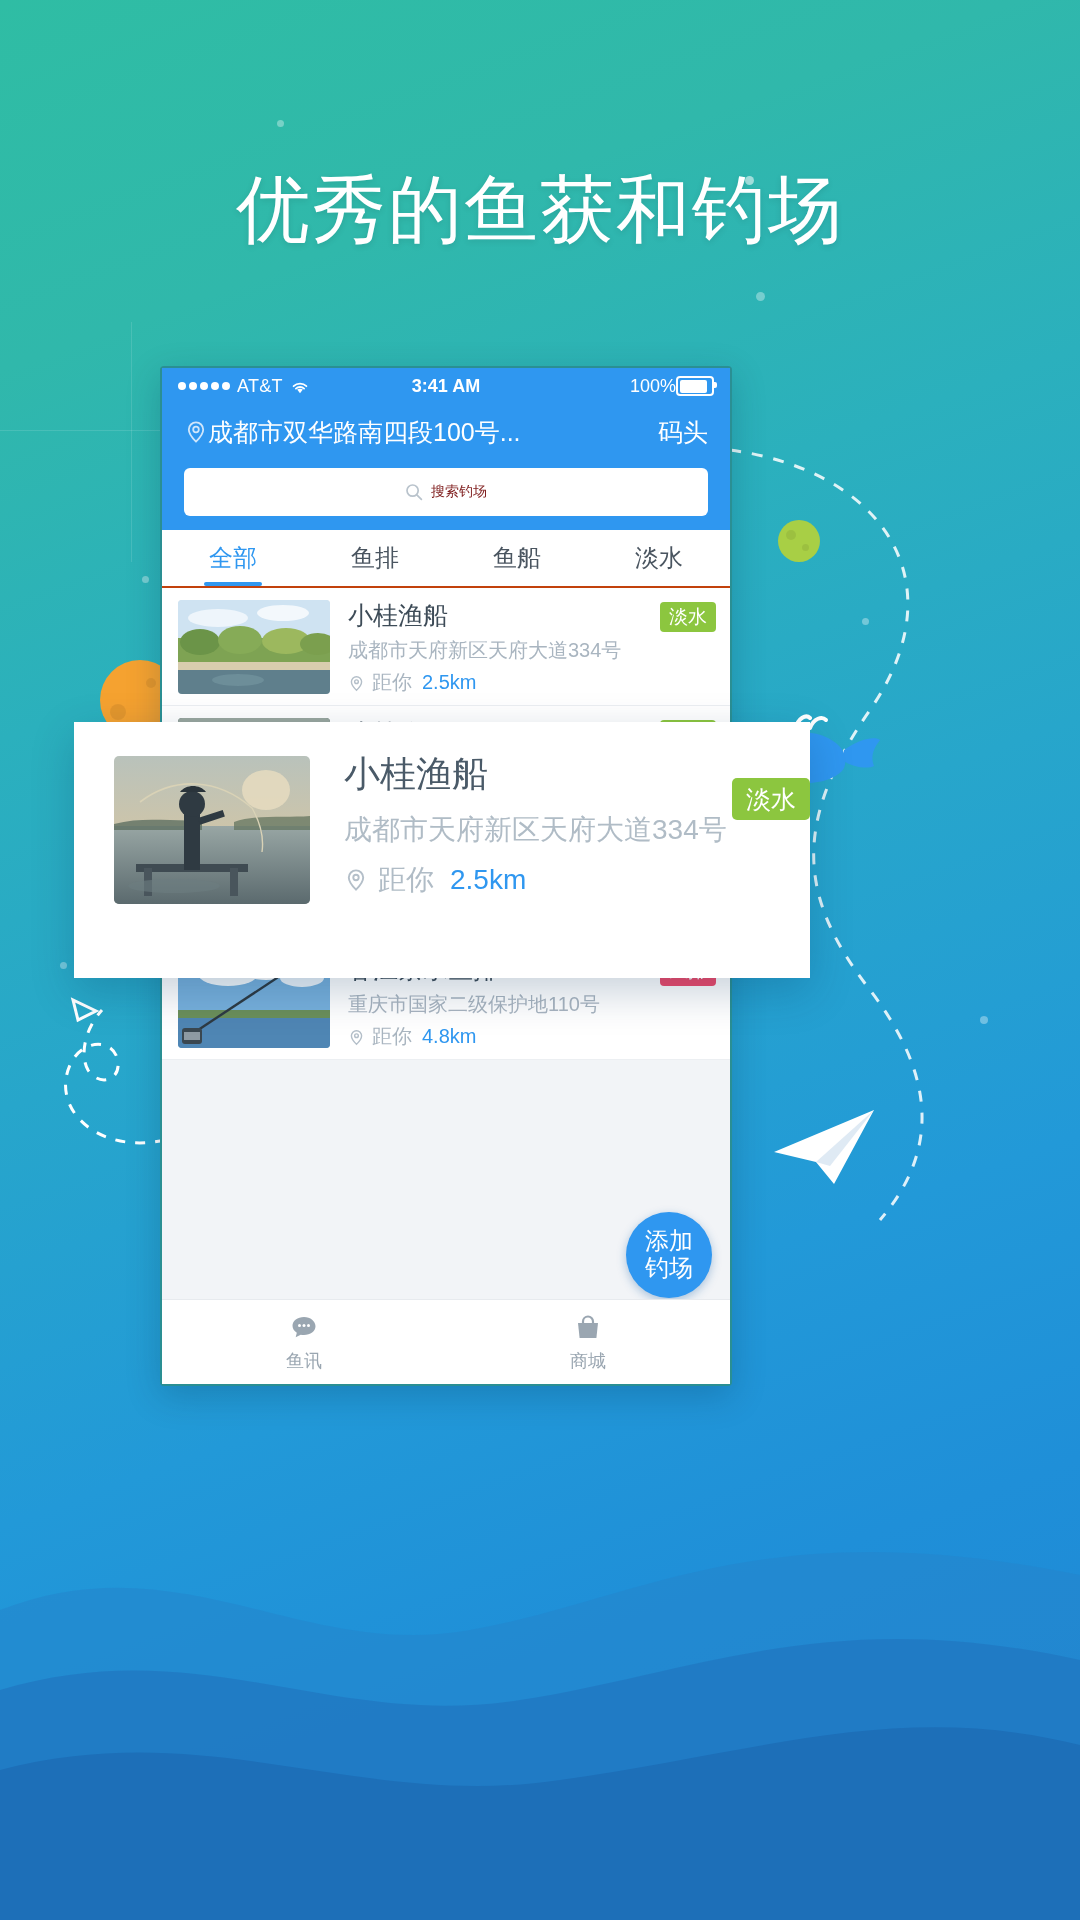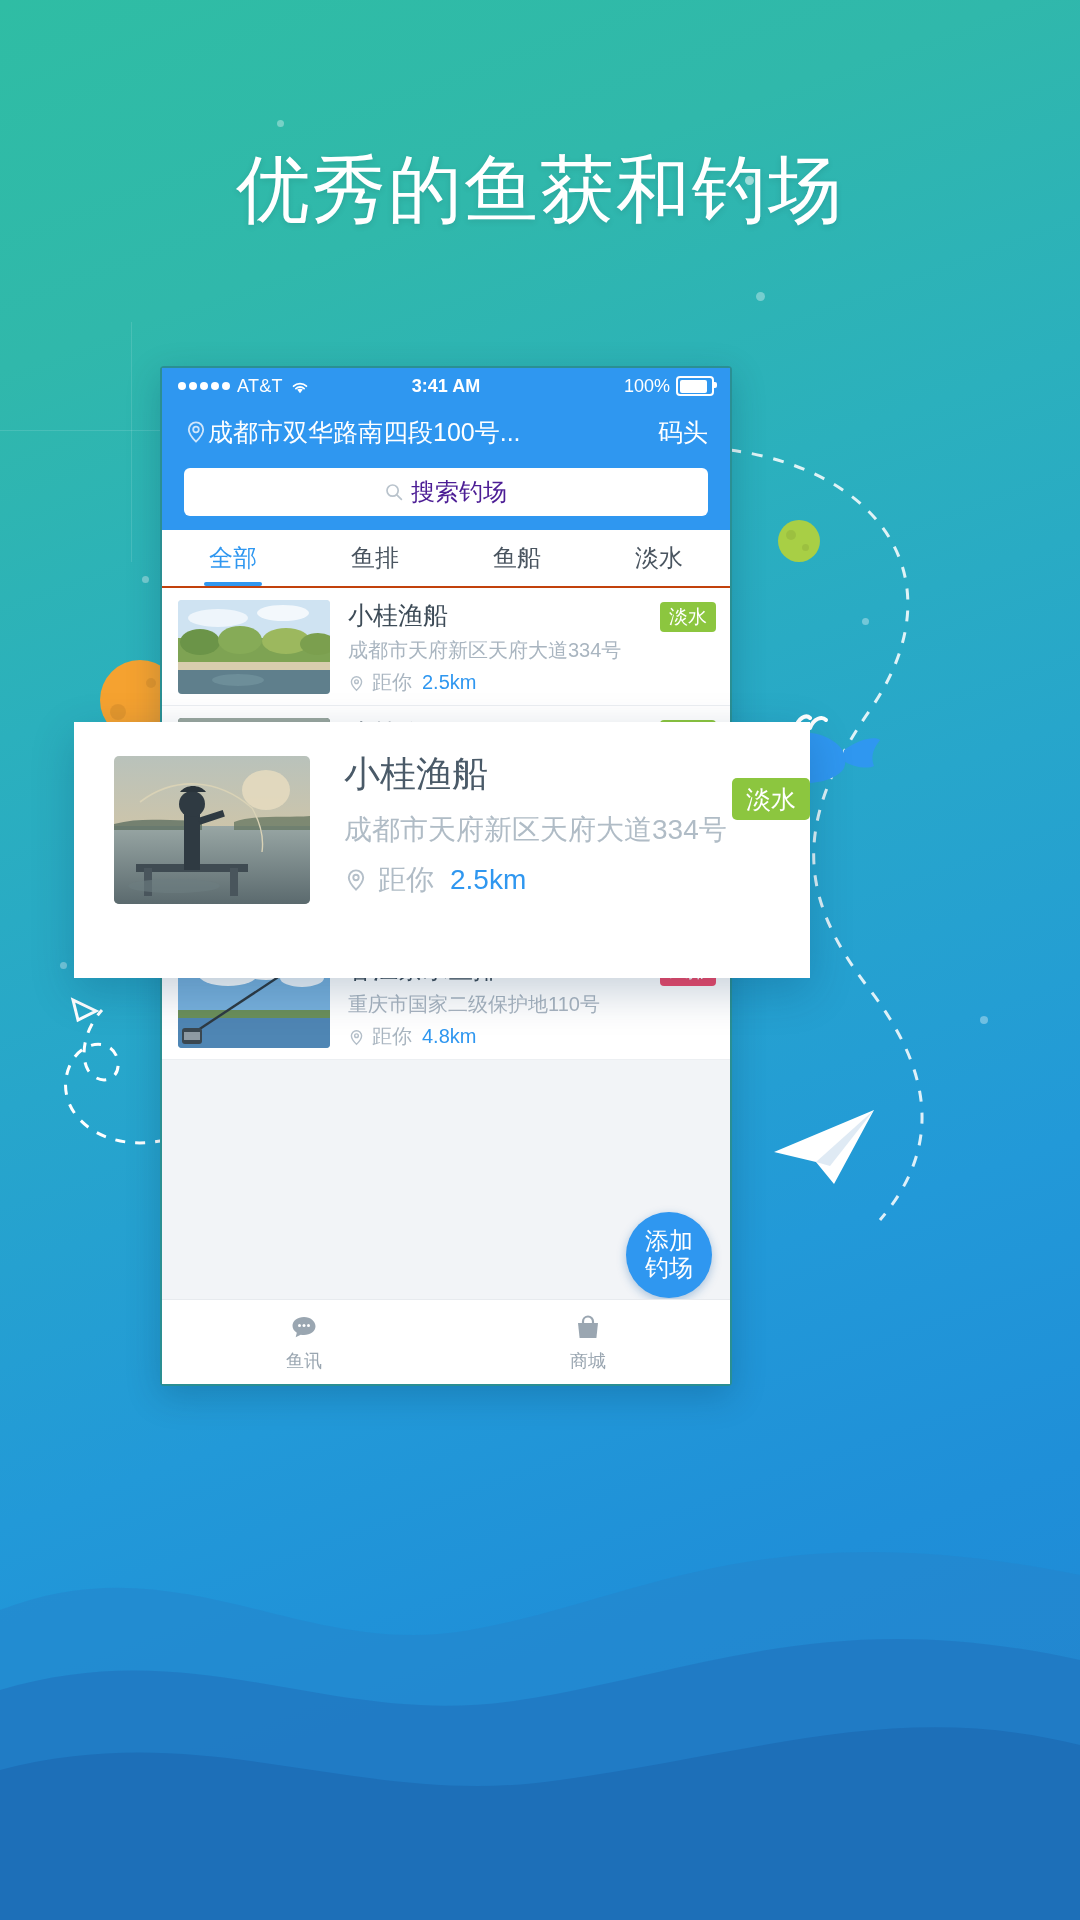--- a/index.html
+++ b/index.html
@@ -16,58 +16,58 @@
   .gridline{position:absolute;background:rgba(255,255,255,.12);}
 
   .ball{position:absolute;border-radius:50%;}
   .ball.orange{background:#f5a230;}
   .ball.green{background:#a8cf45;}
   .ball .crater{position:absolute;border-radius:50%;background:rgba(0,0,0,.07);}
 
   .dash-path,.plane,.fish{position:absolute;}
 
   
-  .headline{position:absolute;left:0;top:152px;width:1080px;text-align:center;
+  .headline{position:absolute;left:0;top:172px;width:1080px;text-align:center;
     color:#ffffff;font-size:74px;letter-spacing:2px;line-height:1;
     font-family:"DejaVu Sans","Liberation Sans",sans-serif;
     text-shadow:0 2px 6px rgba(0,0,0,.10);}
 
   
   .phone{position:absolute;left:160px;top:366px;width:572px;height:1020px;
     background:#2a8f93;border-radius:4px;padding:2px;box-sizing:border-box;
     box-shadow:0 10px 34px rgba(0,40,70,.22);}
   .screen{position:relative;width:100%;height:100%;background:#f2f4f7;overflow:hidden;}
 
   
   .statusbar{height:36px;background:#2f97f0;color:#fff;display:flex;align-items:center;
     padding:0 16px;box-sizing:border-box;font-size:18px;position:relative;}
   .sb-left{display:flex;align-items:center;gap:7px;}
   .sb-dots{display:flex;gap:3px;}
   .sb-dots i{width:8px;height:8px;border-radius:50%;background:#fff;display:block;}
   .sb-carrier{font-size:18px;letter-spacing:.3px;}
   .wifi{width:20px;height:15px;position:relative;display:inline-block;}
   .sb-time{position:absolute;left:0;right:0;text-align:center;font-size:18px;font-weight:bold;}
-  .sb-right{margin-left:auto;display:flex;align-items:center;gap:6px;position:relative;z-index:2;}
+  .sb-right{margin-left:auto;display:flex;align-items:center;position:relative;z-index:2;}
   .sb-batt-txt{font-size:18px;}
   .batt{width:34px;height:16px;border:2px solid #fff;border-radius:4px;position:relative;}
   .batt::after{content:"";position:absolute;right:-5px;top:4px;width:3px;height:6px;background:#fff;border-radius:0 2px 2px 0;}
   .batt i{position:absolute;left:1.5px;top:1.5px;bottom:1.5px;width:27px;background:#fff;border-radius:2px;display:block;}
 
   
   .navbar{height:56px;background:#2f97f0;display:flex;align-items:center;padding:0 22px;box-sizing:border-box;}
   .nav-loc{display:flex;align-items:center;color:#fff;font-size:25px;max-width:430px;}
   .pin{width:24px;height:24px;flex:0 0 24px;}
   .nav-right{margin-left:auto;color:#fff;font-size:25px;}
 
   
   .searchwrap{background:#2f97f0;padding:8px 22px 14px;box-sizing:border-box;}
   .searchbox{height:48px;background:#fff;border-radius:6px;display:flex;align-items:center;
     justify-content:center;gap:8px;}
   .searchbox .mag{width:18px;height:18px;}
-  .search-ph{color:#4c1d95;font-size:24px;}
+  .search-ph{color:#7f1d1d;font-size:14px;}
 
   
   .tabs{height:56px;background:#fff;display:flex;align-items:stretch;border-bottom:2px solid #c2410c;}
   .tab{flex:1;display:flex;align-items:center;justify-content:center;font-size:24px;color:#4a5560;position:relative;}
   .tab.active{color:#2f97f0;}
   .tab.active::after{content:"";position:absolute;bottom:0;left:50%;transform:translateX(-50%);
     width:58px;height:4px;background:#2f97f0;border-radius:2px;}
 
   
   .list{background:#fff;}

